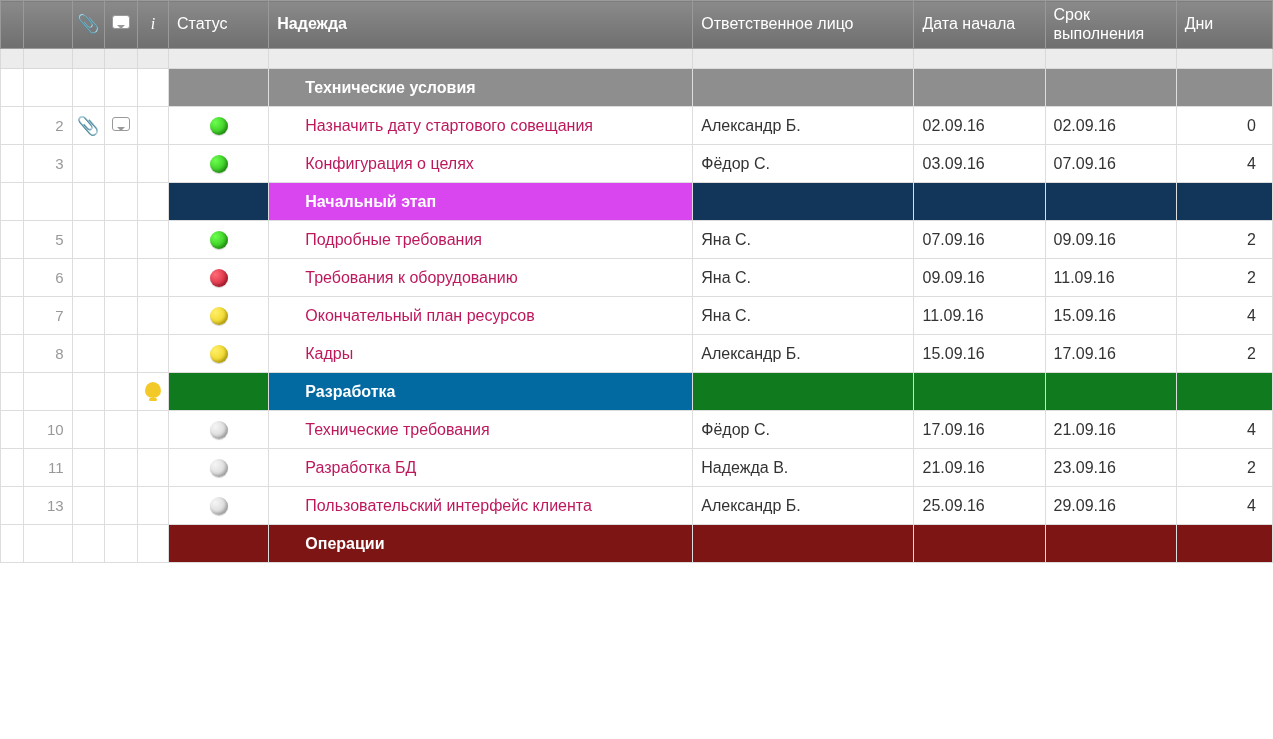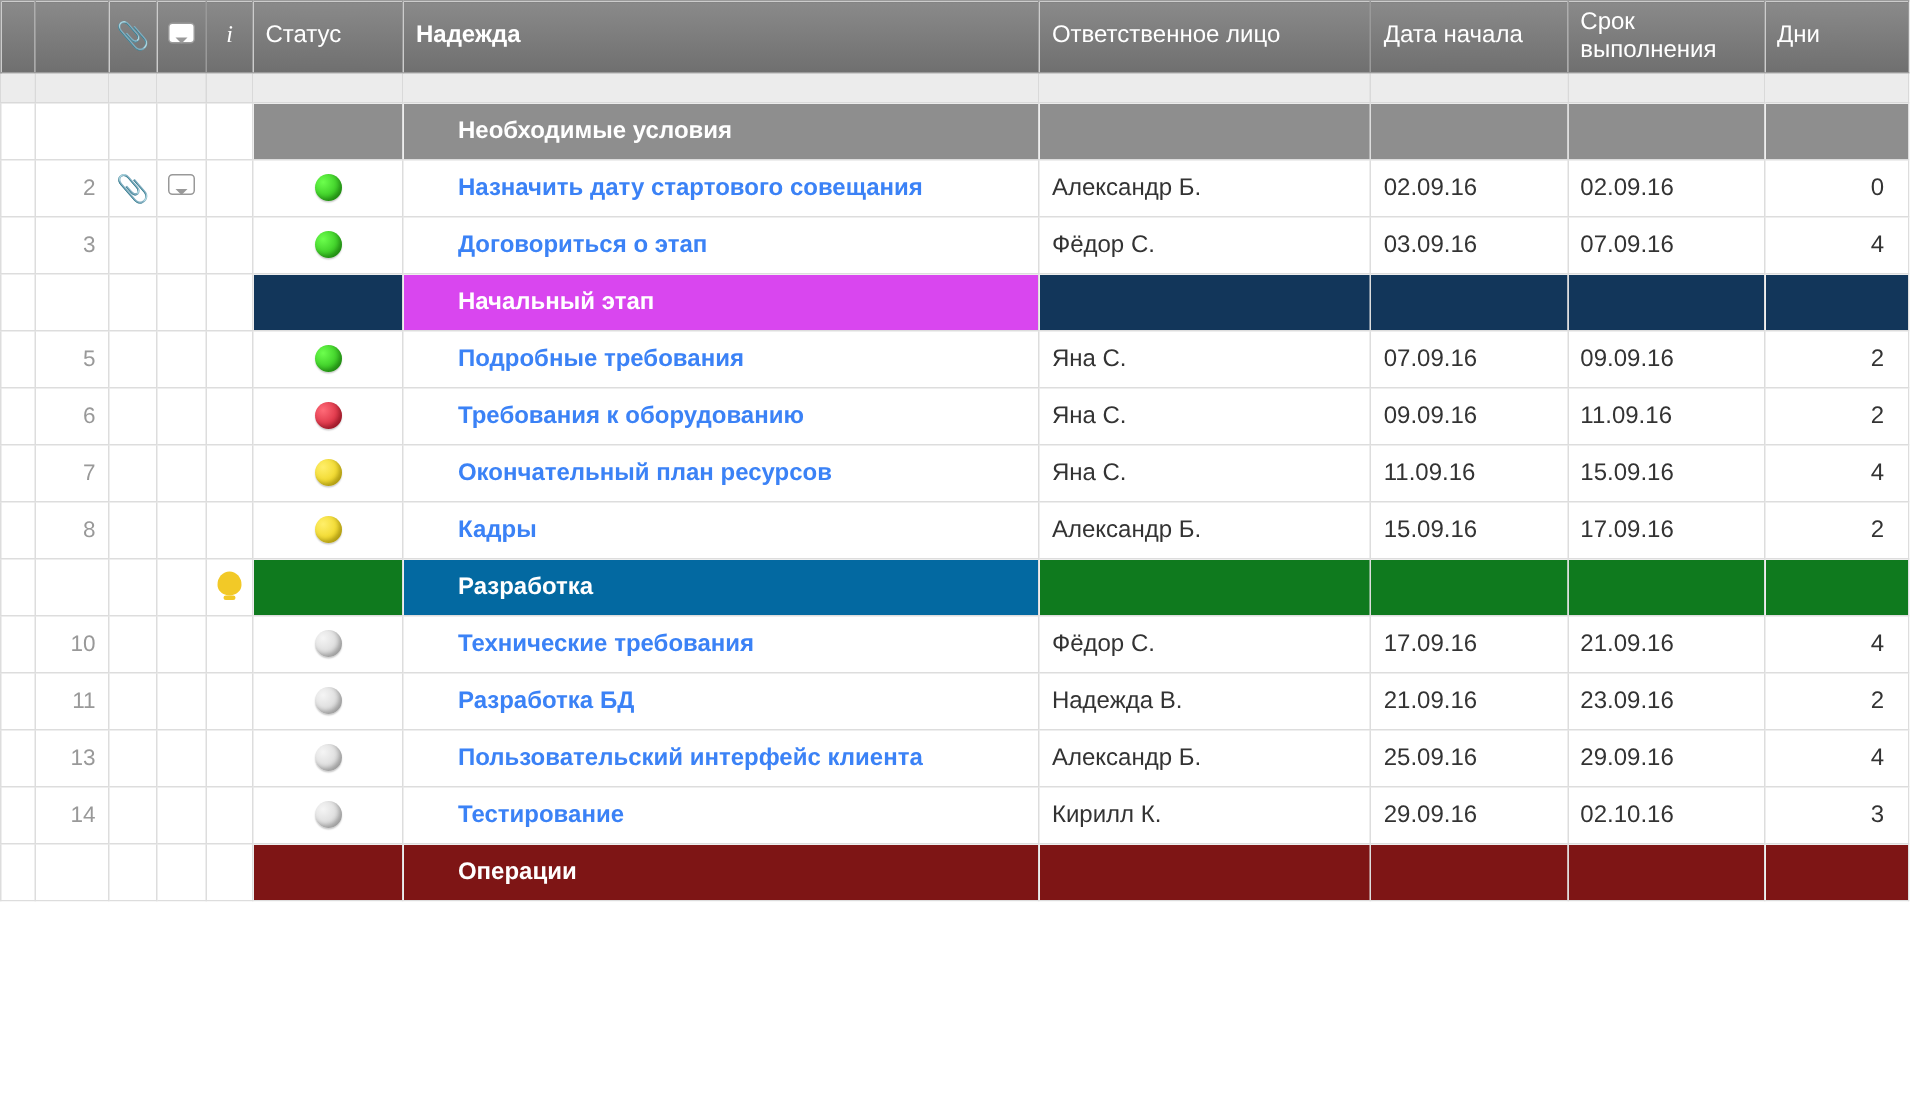--- a/index.html
+++ b/index.html
@@ -40,21 +40,21 @@
     border:1px solid #d9d9d9;
   }
   .rownum {
     color:#999;
     text-align:right;
     padding-right:8px;
     font-size:15px;
     background:#fff;
   }
   .cell { padding:6px 8px; }
-  .task-cell { padding-left:36px; color:#3b82f6;font-weight:bold; }
+  .task-cell { padding-left:36px; color:#be185d; }
   .section .task-cell { padding-left:36px; color:#fff; font-weight:bold; }
   .section td { color:#fff; font-weight:bold;}
   .days { text-align:right; padding-right:16px;}
   .center { text-align:center; padding:0;}
   .status-dot {
     width:18px;height:18px;border-radius:50%;
     display:inline-block;vertical-align:middle;
     box-shadow: inset -2px -2px 3px rgba(0,0,0,.25), 0 1px 1px rgba(0,0,0,.2);
   }
   .dot-green { background: radial-gradient(circle at 30% 30%, #6cff4d, #1aa60a);}
@@ -132,21 +132,21 @@
 </thead>
 <tbody>
 
 <tr class="section">
   <td class="rownum" style="background:#fff;"></td>
   <td class="rownum">1</td>
   <td></td>
         <td></td>
         <td></td>
   <td style="background:#8e8e8e;"></td>
-  <td class="task-cell" style="background:#8e8e8e;">Необходимые условия</td>
+  <td class="task-cell" style="background:#8e8e8e;">Технические условия</td>
   <td style="background:#8e8e8e;"></td>
         <td style="background:#8e8e8e;"></td>
         <td style="background:#8e8e8e;"></td>
         <td style="background:#8e8e8e;"></td>
 </tr>
 
 <tr class="data">
   <td></td>
   <td class="rownum">2</td>
   <td class="center"><span class="clip-ico">📎</span></td>
@@ -160,21 +160,21 @@
   <td class="cell days">0</td>
 </tr>
 
 <tr class="data">
   <td></td>
         <td class="rownum">3</td>
   <td></td>
         <td></td>
         <td></td>
   <td class="center"><span class="status-dot dot-green"></span></td>
-  <td class="cell task-cell">Договориться о этап</td>
+  <td class="cell task-cell">Конфигурация о целях</td>
   <td class="cell">Фёдор С.</td>
   <td class="cell">03.09.16</td>
   <td class="cell">07.09.16</td>
   <td class="cell days">4</td>
 </tr>
 
 <tr class="section">
   <td style="background:#fff;"></td>
         <td class="rownum">4</td>
   <td></td>
@@ -294,33 +294,20 @@
         <td></td>
         <td></td>
   <td class="center"><span class="status-dot dot-gray"></span></td>
   <td class="cell task-cell">Пользовательский интерфейс клиента</td>
   <td class="cell">Александр Б.</td>
   <td class="cell">25.09.16</td>
   <td class="cell">29.09.16</td>
   <td class="cell days">4</td>
 </tr>
 
-<tr class="data">
-  <td></td>
-        <td class="rownum">14</td>
-        <td></td>
-        <td></td>
-        <td></td>
-  <td class="center"><span class="status-dot dot-gray"></span></td>
-  <td class="cell task-cell">Тестирование</td>
-  <td class="cell">Кирилл К.</td>
-  <td class="cell">29.09.16</td>
-  <td class="cell">02.10.16</td>
-  <td class="cell days">3</td>
-</tr>
 
 
 <tr class="section">
   <td style="background:#fff;"></td>
         <td class="rownum">16</td>
   <td></td>
         <td></td>
         <td></td>
   <td style="background:#7e1515;"></td>
   <td class="task-cell" style="background:#7e1515;">Операции</td>

